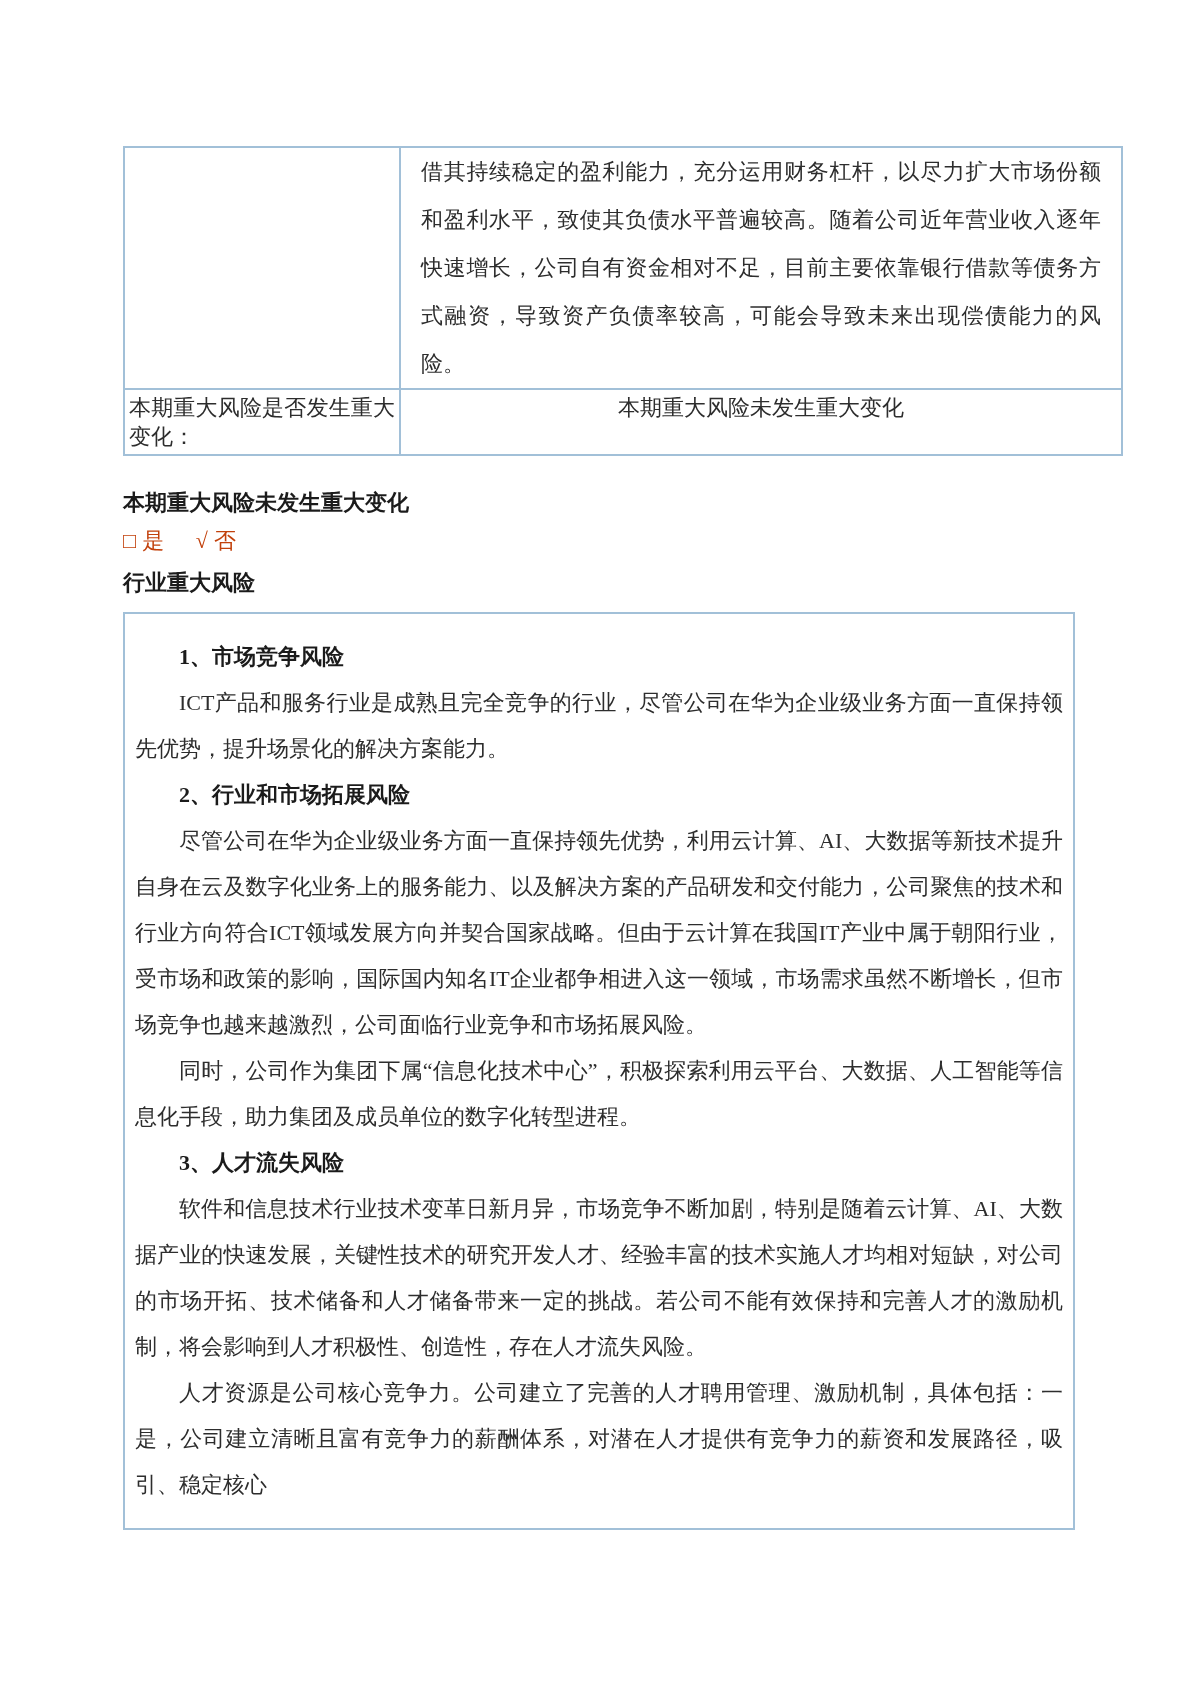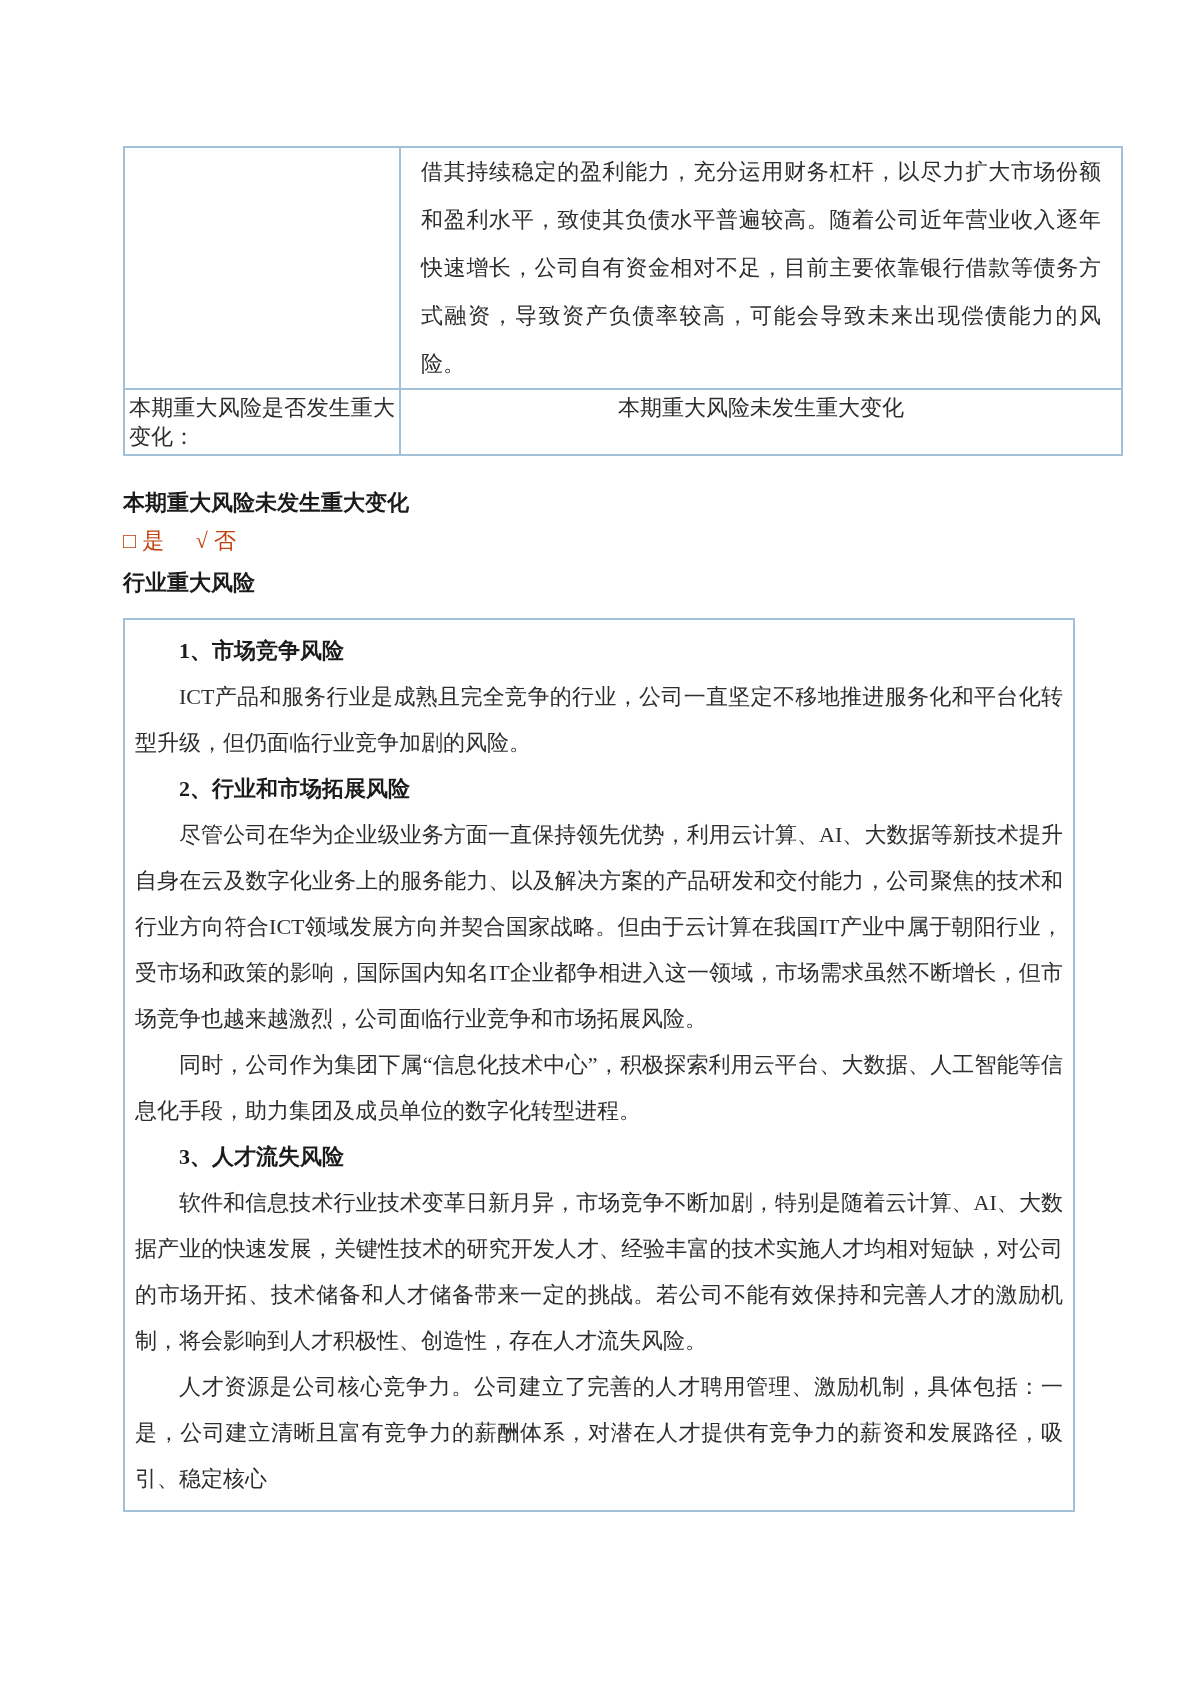--- a/index.html
+++ b/index.html
@@ -66,23 +66,23 @@
   .options {
     margin-top: 8px;
     line-height: 30px;
     color: #c2410c;
   }
   .options .opt { margin-right: 26px; }
   .options .icon { margin-right: 6px; }
   .h-industry { margin-top: 12px; }
   
   .risk-box {
-    margin-top: 20px;
+    margin-top: 14px;
     border: 2px solid #a2c0d8;
-    padding: 8px 10px;
+    padding: 20px 10px;
     line-height: 46px;
     text-align: justify;
   }
   .risk-box h4 {
     font-size: 22px;
     font-weight: 700;
     color: #1b1b1b;
     margin: 0;
     text-indent: 2em;
     line-height: 46px;
@@ -115,21 +115,21 @@
 
   <div class="options">
     <span class="opt"><span class="icon">□</span><span>是</span></span>
     <span class="opt"><span class="icon">√</span><span>否</span></span>
   </div>
 
   <h3 class="h-industry">行业重大风险</h3>
 
   <div class="risk-box">
     <h4>1、市场竞争风险</h4>
-    <p>ICT产品和服务行业是成熟且完全竞争的行业，公司一直坚定不移地推进服务化和平台化转型升级，但仍面临行业竞争加剧的风险。</p>
+    <p>ICT产品和服务行业是成熟且完全竞争的行业，尽管公司在华为企业级业务方面一直保持领先优势，提升场景化的解决方案能力。</p>
 
     <h4>2、行业和市场拓展风险</h4>
     <p>尽管公司在华为企业级业务方面一直保持领先优势，利用云计算、AI、大数据等新技术提升自身在云及数字化业务上的服务能力、以及解决方案的产品研发和交付能力，公司聚焦的技术和行业方向符合ICT领域发展方向并契合国家战略。但由于云计算在我国IT产业中属于朝阳行业，受市场和政策的影响，国际国内知名IT企业都争相进入这一领域，市场需求虽然不断增长，但市场竞争也越来越激烈，公司面临行业竞争和市场拓展风险。</p>
     <p>同时，公司作为集团下属“信息化技术中心”，积极探索利用云平台、大数据、人工智能等信息化手段，助力集团及成员单位的数字化转型进程。</p>
 
     <h4>3、人才流失风险</h4>
     <p>软件和信息技术行业技术变革日新月异，市场竞争不断加剧，特别是随着云计算、AI、大数据产业的快速发展，关键性技术的研究开发人才、经验丰富的技术实施人才均相对短缺，对公司的市场开拓、技术储备和人才储备带来一定的挑战。若公司不能有效保持和完善人才的激励机制，将会影响到人才积极性、创造性，存在人才流失风险。</p>
     <p>人才资源是公司核心竞争力。公司建立了完善的人才聘用管理、激励机制，具体包括：一是，公司建立清晰且富有竞争力的薪酬体系，对潜在人才提供有竞争力的薪资和发展路径，吸引、稳定核心</p>
   </div>
 

